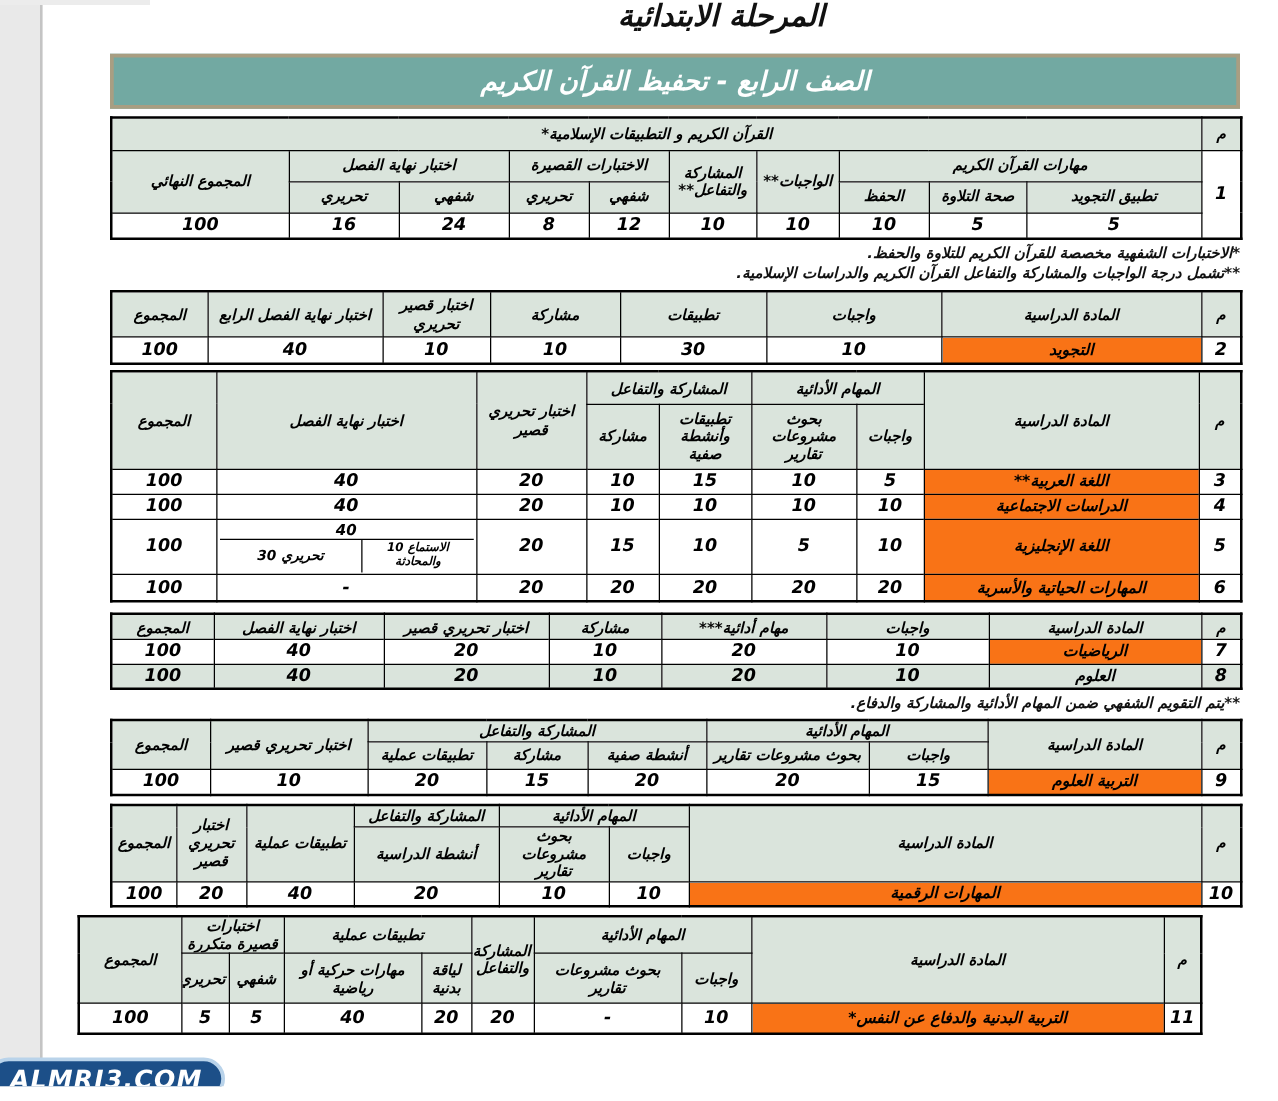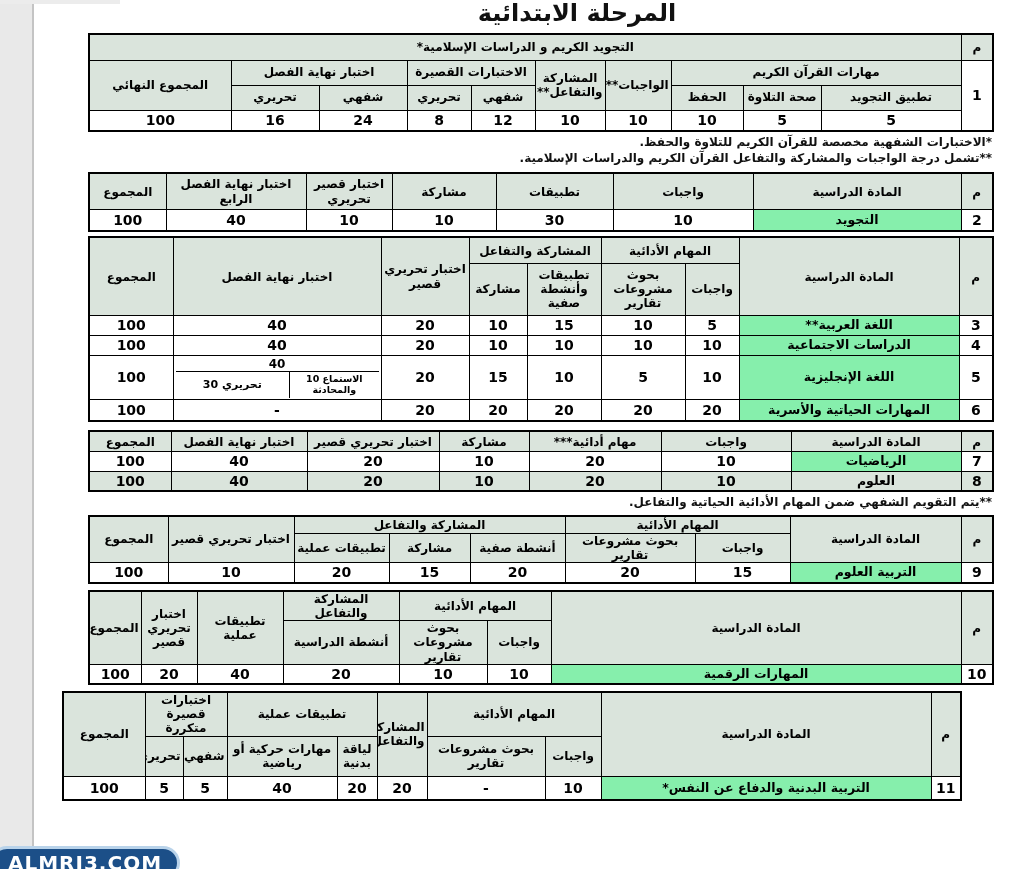--- a/index.html
+++ b/index.html
@@ -1,39 +1,39 @@
 <!DOCTYPE html>
 <html lang="ar"><head>
 <meta charset="utf-8">
 <style>
   * { margin:0; padding:0; box-sizing:border-box; }
   html,body { width:1022px; height:881px; overflow:hidden; background:#fff;
               font-family:"DejaVu Sans", sans-serif; }
-  .page { position:relative; width:1022px; height:869px; overflow:hidden; }
+  .page { position:relative; width:1022px; height:869px; overflow:hidden;font-style:italic; }
 
   .top-cap { position:absolute; left:0; top:0; width:120px; height:4px; background:#ececec; }
   .left-strip { position:absolute; left:0; top:4px; width:34px; height:877px;
                 background:#e9e9e9; border-right:2px solid #c4c4c4; }
 
   .content { position:absolute; left:88px; top:0; width:904px; }
 
   .title { font-size:24px; font-weight:bold; color:#111; text-align:center;
            transform:translateX(37px); line-height:27px; }
 
   .banner { margin-top:16px; height:44px; background:#72a9a2; border:3px solid #a89e82;
             color:#fff; font-size:21px; font-weight:bold;
             display:flex; align-items:center; justify-content:center; }
 
   table.t { border-collapse:collapse; table-layout:fixed; direction:rtl;
             width:904px; border:2px solid #000; }
   table.t td { border:1px solid #000; text-align:center; vertical-align:middle;
                font-weight:bold; color:#000; padding:0 2px; line-height:1.18; overflow:hidden; }
   .hdr  { background:#dae4dc; font-size:12px; }
   .val  { background:#fff; font-size:14px; }
-  .subject { font-size:12.5px; background:#86efac; }
+  .subject { font-size:12.5px; background:#f97316; }
   tr.tinted td { background:#dae4dc; }
 
   .t1 { margin-top:6px; }
   .t2 { margin-top:6px; }
   .t3 { margin-top:4px; }
   .t4 { margin-top:8px; }
   .t5 { margin-top:4px; }
   .t6 { margin-top:6px; }
   .t7 { margin-top:6px; margin-left:-26px; width:898px !important; }
 
@@ -59,39 +59,42 @@
 <body>
 
 <div class="page">
   <div class="top-cap"></div>
   <div class="left-strip"></div>
 
   <div class="content">
 
     <div class="title">المرحلة الابتدائية</div>
 
+    <div class="banner">
+      <span>الصف الرابع - تحفيظ القرآن الكريم</span>
+    </div>
 
     <table class="t t1">
       <colgroup>
           <col style="width:32px">
           <col style="width:140px">
           <col style="width:78px">
           <col style="width:72px">
           <col style="width:66px">
           <col style="width:70px">
           <col style="width:64px">
           <col style="width:64px">
           <col style="width:88px">
           <col style="width:88px">
           <col style="width:142px">
         </colgroup>
       <tbody>
           <tr style="height:26px">
         <td class="hdr">م</td>
-        <td class="hdr" colspan="10">التجويد الكريم و الدراسات الإسلامية*</td>
+        <td class="hdr" colspan="10">القرآن الكريم و التطبيقات الإسلامية*</td>
       </tr>
       <tr style="height:25px">
         <td class="val" rowspan="3">1</td>
         <td class="hdr" colspan="3">مهارات القرآن الكريم</td>
         <td class="hdr" rowspan="2">الواجبات**</td>
         <td class="hdr" rowspan="2">المشاركة والتفاعل**</td>
         <td class="hdr" colspan="2">الاختبارات القصيرة</td>
         <td class="hdr" colspan="2">اختبار نهاية الفصل</td>
         <td class="hdr" rowspan="2">المجموع النهائي</td>
       </tr>
@@ -281,21 +284,21 @@
         <td class="val">20</td>
         <td class="val">10</td>
         <td class="val">20</td>
         <td class="val">40</td>
         <td class="val">100</td>
       </tr>
     </tbody>
       </table>
 
     <div class="fns">
-      <div>**يتم التقويم الشفهي ضمن المهام الأدائية الحياتية والتفاعل.</div>
+      <div>**يتم التقويم الشفهي ضمن المهام الأدائية والمشاركة والدفاع.</div>
     </div>
 
     <table class="t t5">
       <colgroup>
           <col style="width:32px">
           <col style="width:171px">
           <col style="width:95px">
           <col style="width:130px">
           <col style="width:95px">
           <col style="width:81px">

